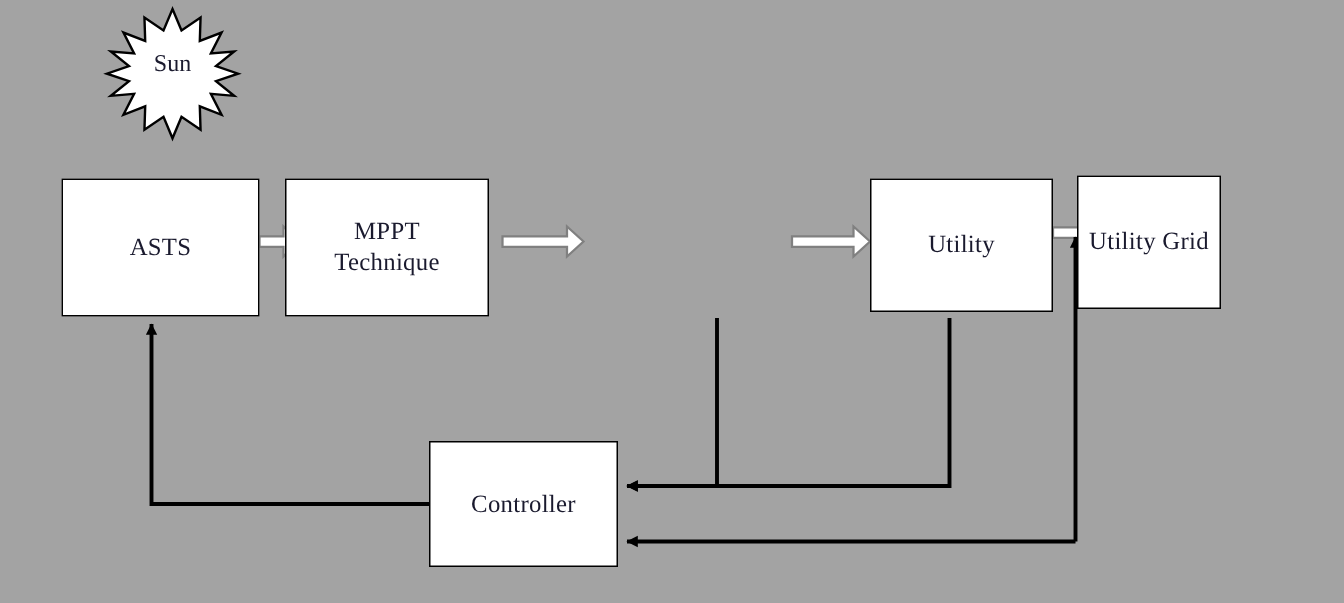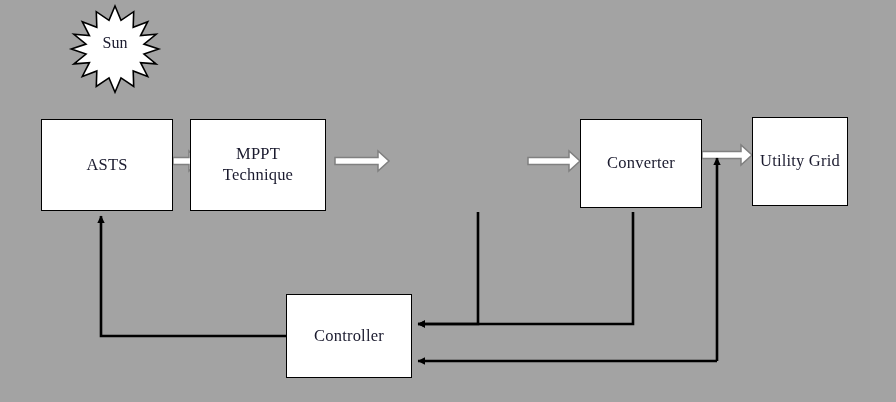--- a/index.html
+++ b/index.html
@@ -39,21 +39,21 @@
   }
   .node-box span {
     display: block;
     padding: 0 4px;
     white-space: pre-line;
   }
   #box-asts   { left: 41px;  top: 119px; width: 132px; height: 92px; text-align: right; }
   #box-mppt   { left: 190px; top: 119px; width: 136px; height: 92px; }
   #box-boost  { left: 389px; top: 117px; width: 139px; height: 92px; }
   #box-inv    { left: 580px; top: 119px; width: 122px; height: 89px; }
-  #box-grid   { left: 752px; top: 117px; width: 96px;  height: 89px; }
+  #box-grid   { left: 718px; top: 117px; width: 96px;  height: 89px; }
   #box-ctrl   { left: 286px; top: 294px; width: 126px; height: 84px; }
   #sun-label {
     position: absolute;
     left: 75px;
     top: 34px;
     width: 80px;
     text-align: center;
     color: #1a1a2e;
     font-size: 16px;
     pointer-events: none;
@@ -104,21 +104,21 @@
     <span>ASTS</span>
   </div>
 
   <div class="node-box" id="box-mppt">
     <span>MPPT
 Technique</span>
   </div>
 
 
   <div class="node-box" id="box-inv">
-    <span>Converter</span>
+    <span>Utility</span>
   </div>
 
   <div class="node-box" id="box-grid">
     <span>Utility Grid</span>
   </div>
 
   <div class="node-box" id="box-ctrl">
     <span>Controller</span>
   </div>
 

